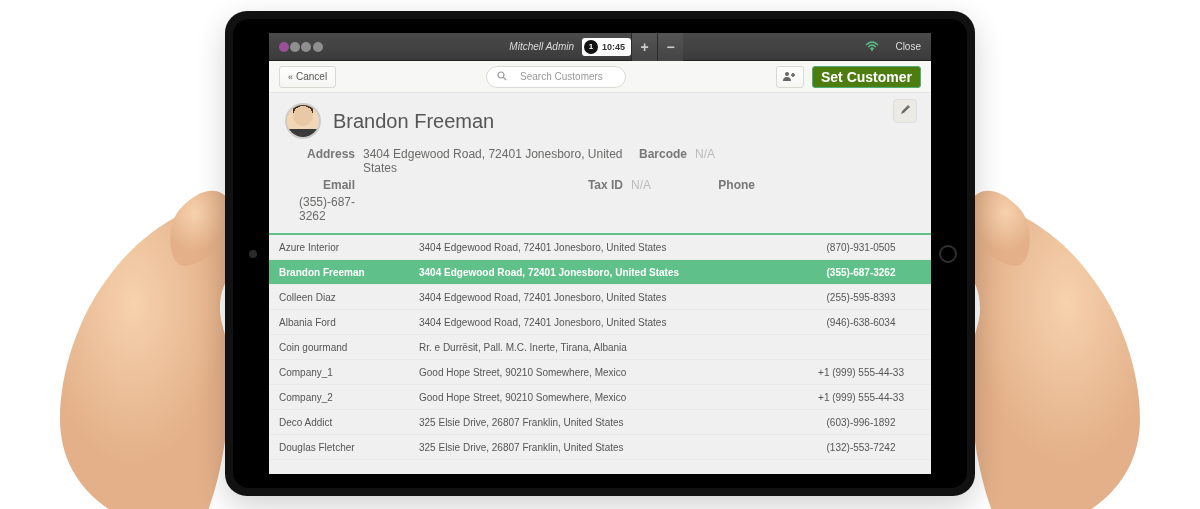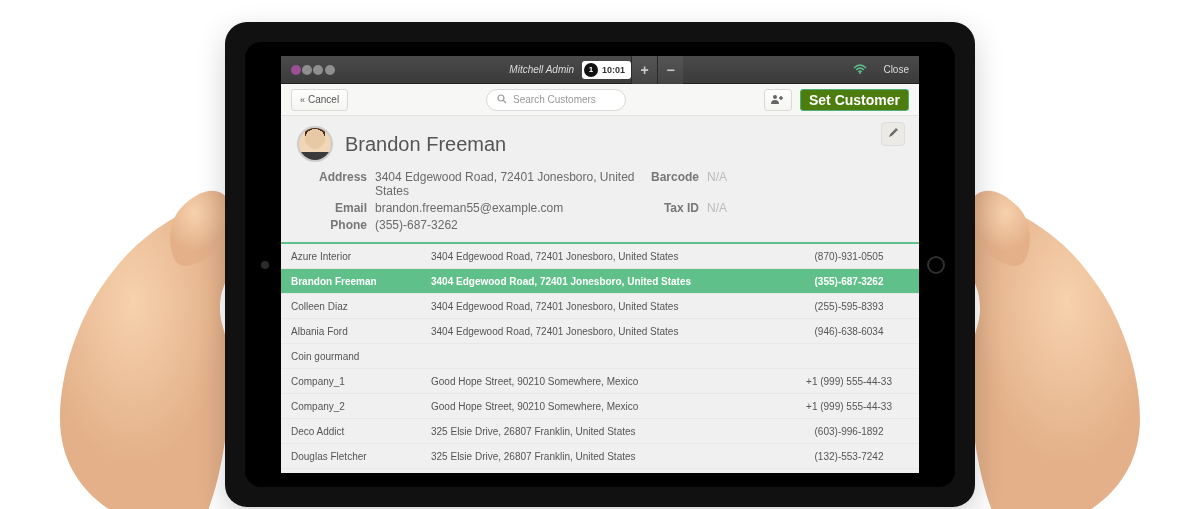--- a/index.html
+++ b/index.html
@@ -3,21 +3,21 @@
 <meta charset="utf-8">
 <style>
   *{box-sizing:border-box;margin:0;padding:0;font-family:"Helvetica Neue",Arial,sans-serif;}
   body{background:#fff;width:1200px;height:509px;position:relative;overflow:hidden;}
   
   .hand{position:absolute;bottom:-20px;z-index:1;}
   .hand svg{display:block;}
   .hand-l{left:30px;}
   .hand-r{right:30px;}
   
-  .tablet{position:absolute;left:225px;top:22px;width:750px;height:485px;background:#111;border-radius:22px;padding:20px;z-index:2;box-shadow:0 10px 30px rgba(0,0,0,.18);}
+  .tablet{position:absolute;left:225px;top:11px;width:750px;height:485px;background:#111;border-radius:22px;padding:8px;z-index:2;box-shadow:0 10px 30px rgba(0,0,0,.18);}
   .tablet-inner{width:100%;height:100%;background:#000;border-radius:16px;padding:14px 36px;position:relative;}
   .tablet-cam{position:absolute;left:16px;top:50%;width:8px;height:8px;border-radius:50%;background:#2a2a2a;transform:translateY(-50%);}
   .tablet-home{position:absolute;right:10px;top:50%;width:18px;height:18px;border-radius:50%;border:2px solid #2f2f2f;transform:translateY(-50%);}
   .screen{width:100%;height:100%;background:#f0f0f0;display:flex;flex-direction:column;overflow:hidden;}
 
   
   .topbar{height:28px;background:linear-gradient(#4a4a4a,#3b3b3b);border-bottom:1px solid #222;display:flex;align-items:center;color:#e5e5e5;font-size:10px;}
   .logo{display:flex;align-items:center;gap:1px;padding:0 10px;font-weight:800;font-size:16px;letter-spacing:.5px;}
   .logo .o{display:inline-block;width:10px;height:10px;border-radius:50%;}
   .logo .o1{background:#9b4f96;}
@@ -28,21 +28,21 @@
   .clock-chip{background:#fff;color:#333;border-radius:3px;height:18px;display:flex;align-items:center;padding:0 6px 0 2px;gap:4px;font-size:9px;font-weight:600;margin-right:0;}
   .clock-chip .blackdot{width:14px;height:14px;border-radius:50%;background:#111;color:#fff;display:flex;align-items:center;justify-content:center;font-size:8px;font-weight:700;}
   .tb-btn{width:26px;height:28px;background:linear-gradient(#555,#444);border-left:1px solid #2a2a2a;display:flex;align-items:center;justify-content:center;color:#ccc;font-size:14px;font-weight:700;cursor:pointer;}
   .wifi{color:#5fc08a;margin-left:auto;padding:0 6px;font-size:12px;}
   .close{padding:0 10px;color:#ddd;cursor:pointer;}
 
   
   .actionbar{height:32px;background:#f7f7f5;border-bottom:1px solid #e3e3e0;display:flex;align-items:center;padding:0 10px;gap:8px;}
   .btn{height:22px;border:1px solid #d9d9d5;background:linear-gradient(#fff,#f5f5f2);border-radius:3px;display:flex;align-items:center;padding:0 8px;font-size:10px;color:#555;cursor:pointer;}
   .btn.primary{background:#4d7c0f;border-color:#4faf7a;color:#fff;font-weight:600;font-size:14px;}
-  .search{flex:0 0 140px;margin:12px auto;height:22px;border:1px solid #d9d9d5;border-radius:11px;background:#fff;display:flex;align-items:center;padding:0 10px;color:#999;font-size:10px;gap:6px;}
+  .search{flex:0 0 140px;margin:12px auto;height:22px;border:1px solid #d9d9d5;border-radius:11px;background:#fff;display:flex;align-items:center;padding:0 10px;color:#999;font-size:10px;gap:13px;}
   .spacer{flex:1;}
   .iconbtn{width:28px;justify-content:center;padding:0;}
 
   
   .detail{padding:10px 16px 10px 16px;border-bottom:2px solid #5fc08a;position:relative;}
   .editfab{position:absolute;right:14px;top:6px;width:24px;height:24px;border-radius:4px;background:#eceae5;display:flex;align-items:center;justify-content:center;color:#6a6a68;cursor:pointer;border:1px solid #ddd;}
   .detail-head{display:flex;align-items:center;gap:12px;margin-bottom:8px;}
   .avatar{width:36px;height:36px;border-radius:50%;background:radial-gradient(circle at 50% 30%, #f1d6b8 0 40%, #f1d6b8 40%),#444;border:2px solid #ccc;overflow:hidden;position:relative;}
   .avatar::after{content:"";position:absolute;inset:0;background:radial-gradient(circle at 50% 34%, #e8c9a6 0 10px, transparent 10px), radial-gradient(circle at 50% 18%, #4a2c18 0 10px, transparent 10px), linear-gradient(#3a3a3a,#3a3a3a) 0 24px/100% 20px no-repeat;}
   .cust-name{font-size:20px;font-weight:400;color:#555;}
@@ -93,21 +93,21 @@
       <div class="topbar">
         <div class="logo">
           <span class="o o1"></span>
             <span class="o o2"></span>
             <span class="o o3"></span>
             <span class="o o4"></span>
         </div>
         <span class="admin">Mitchell Admin</span>
         <div class="clock-chip">
           <span class="blackdot">1</span>
-          <span>10:01</span>
+          <span>10:45</span>
         </div>
         <div class="tb-btn">
             <span>+</span>
           </div>
         <div class="tb-btn">
             <span>−</span>
           </div>
         <span class="wifi">
           <svg width="14" height="10" viewBox="0 0 14 10">
               <path fill="none" stroke="#5fc08a" stroke-width="1.4" d="M1 4 Q7 -2 13 4 M3.2 6 Q7 2 10.8 6 M5.4 8 Q7 6 8.6 8"></path>
@@ -160,21 +160,20 @@
           <div class="avatar"></div>
           <div class="cust-name">Brandon Freeman</div>
         </div>
         <div class="kv">
           <span class="k">Address</span>
           <span>3404 Edgewood Road, 72401 Jonesboro, United States</span>
           <span class="k">Barcode</span>
           <span class="na">N/A</span>
 
           <span class="k">Email</span>
-          <span>brandon.freeman55@example.com</span>
           <span class="k">Tax ID</span>
           <span class="na">N/A</span>
 
           <span class="k">Phone</span>
           <span>(355)-687-3262</span>
           <span></span>
             <span></span>
         </div>
       </div>
 
@@ -194,20 +193,21 @@
             <span>3404 Edgewood Road, 72401 Jonesboro, United States</span>
             <span class="phone">(255)-595-8393</span>
           </div>
           <div class="row">
             <span>Albania Ford</span>
             <span>3404 Edgewood Road, 72401 Jonesboro, United States</span>
             <span class="phone">(946)-638-6034</span>
           </div>
           <div class="row">
             <span>Coin gourmand</span>
+            <span>Rr. e Durrësit, Pall. M.C. Inerte, Tirana, Albania</span>
             <span class="phone"></span>
           </div>
           <div class="row">
             <span>Company_1</span>
             <span>Good Hope Street, 90210 Somewhere, Mexico</span>
             <span class="phone">+1 (999) 555-44-33</span>
           </div>
           <div class="row">
             <span>Company_2</span>
             <span>Good Hope Street, 90210 Somewhere, Mexico</span>

